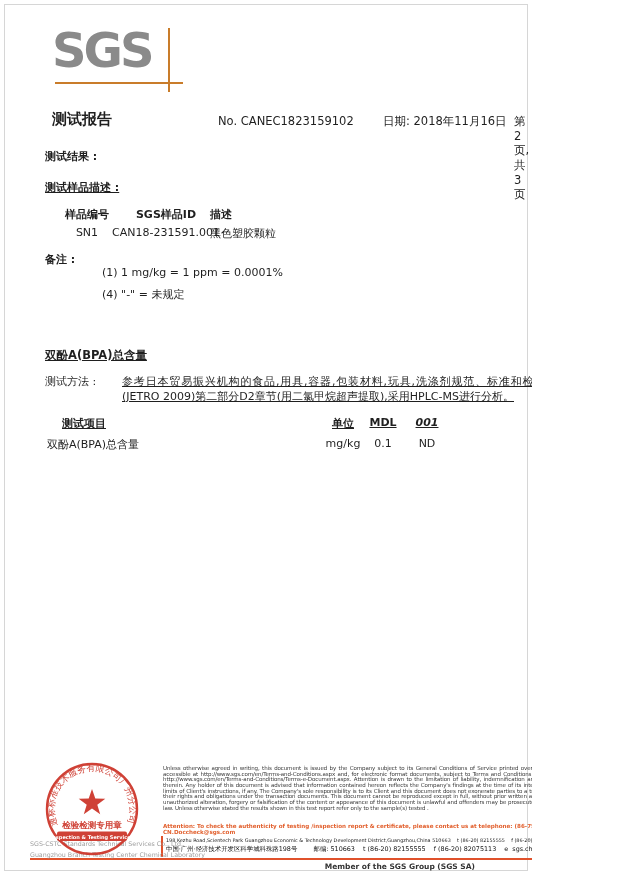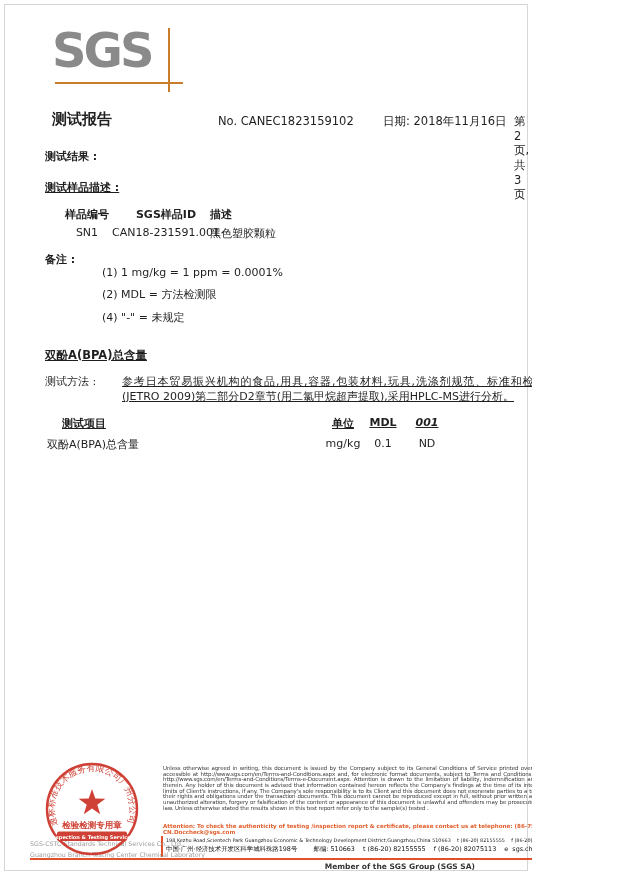--- a/index.html
+++ b/index.html
@@ -83,21 +83,20 @@
   <div class="st hd r1 c1">样品编号</div>
   <div class="st hd r1 c2">SGS样品ID</div>
   <div class="st hd r1 c3">描述</div>
   <div class="st r2 c1">SN1</div>
   <div class="st r2 c2">CAN18-231591.001</div>
   <div class="st r2 c3">黑色塑胶颗粒</div>
 
   <div class="lbl remarks-label">备注 :</div>
   <div class="remarks">
     <div>(1) 1 mg/kg = 1 ppm = 0.0001%</div>
-    <div>(2) MDL = 方法检测限</div>
     <div>(4) "-" = 未规定</div>
   </div>
 
   <div class="bpa-title">双酚A(BPA)总含量</div>
   <div class="method-label">测试方法 :</div>
   <div class="method-text">参考日本贸易振兴机构的食品,用具,容器,包装材料,玩具,洗涤剂规范、标准和检测方法(JETRO 2009)第二部分D2章节(用二氯甲烷超声提取),采用HPLC-MS进行分析。</div>
 
   <div class="rt hd r1 cItemH">测试项目</div>
   <div class="rt hd r1 cUnit">单位</div>
   <div class="rt hd r1 cMdl">MDL</div>

